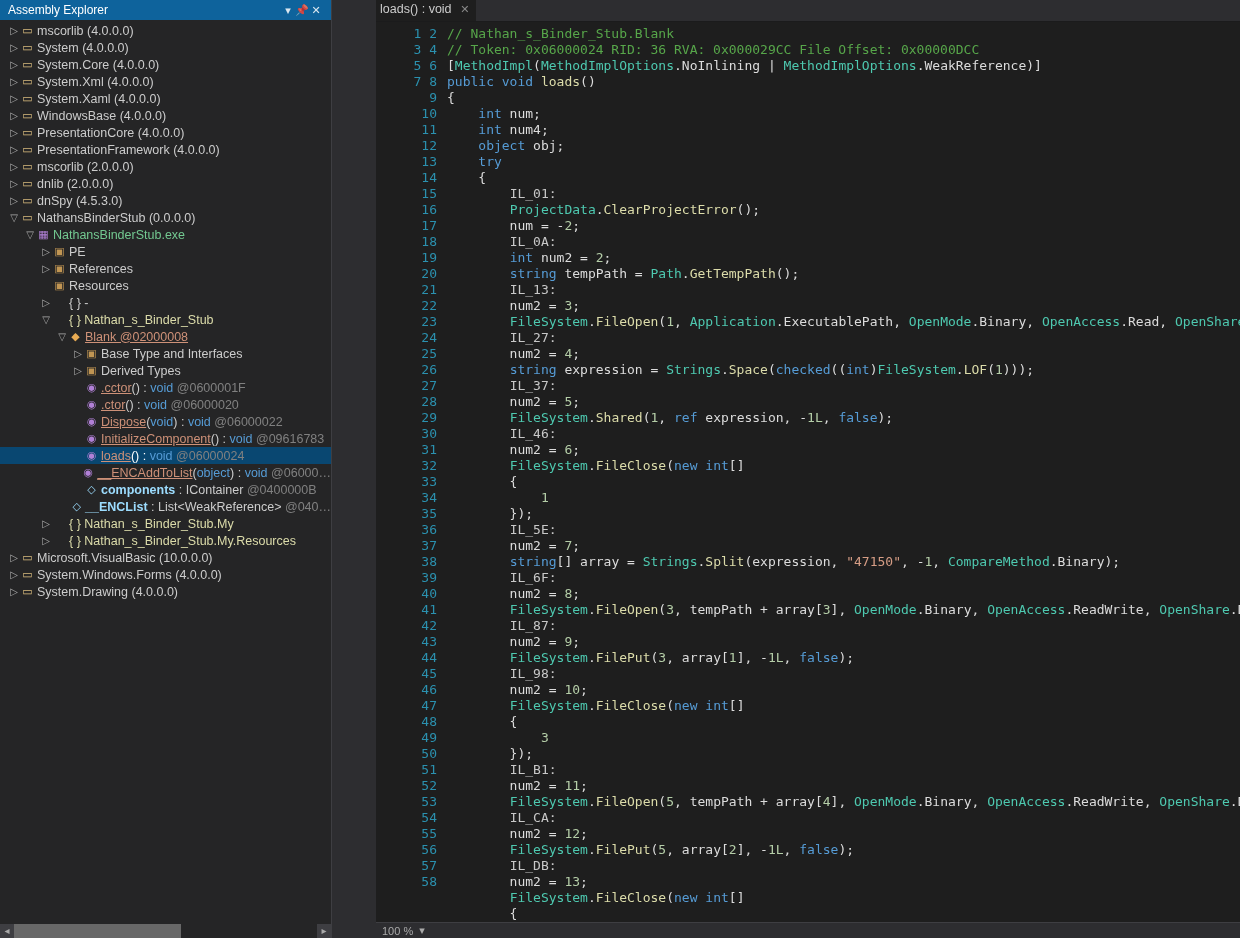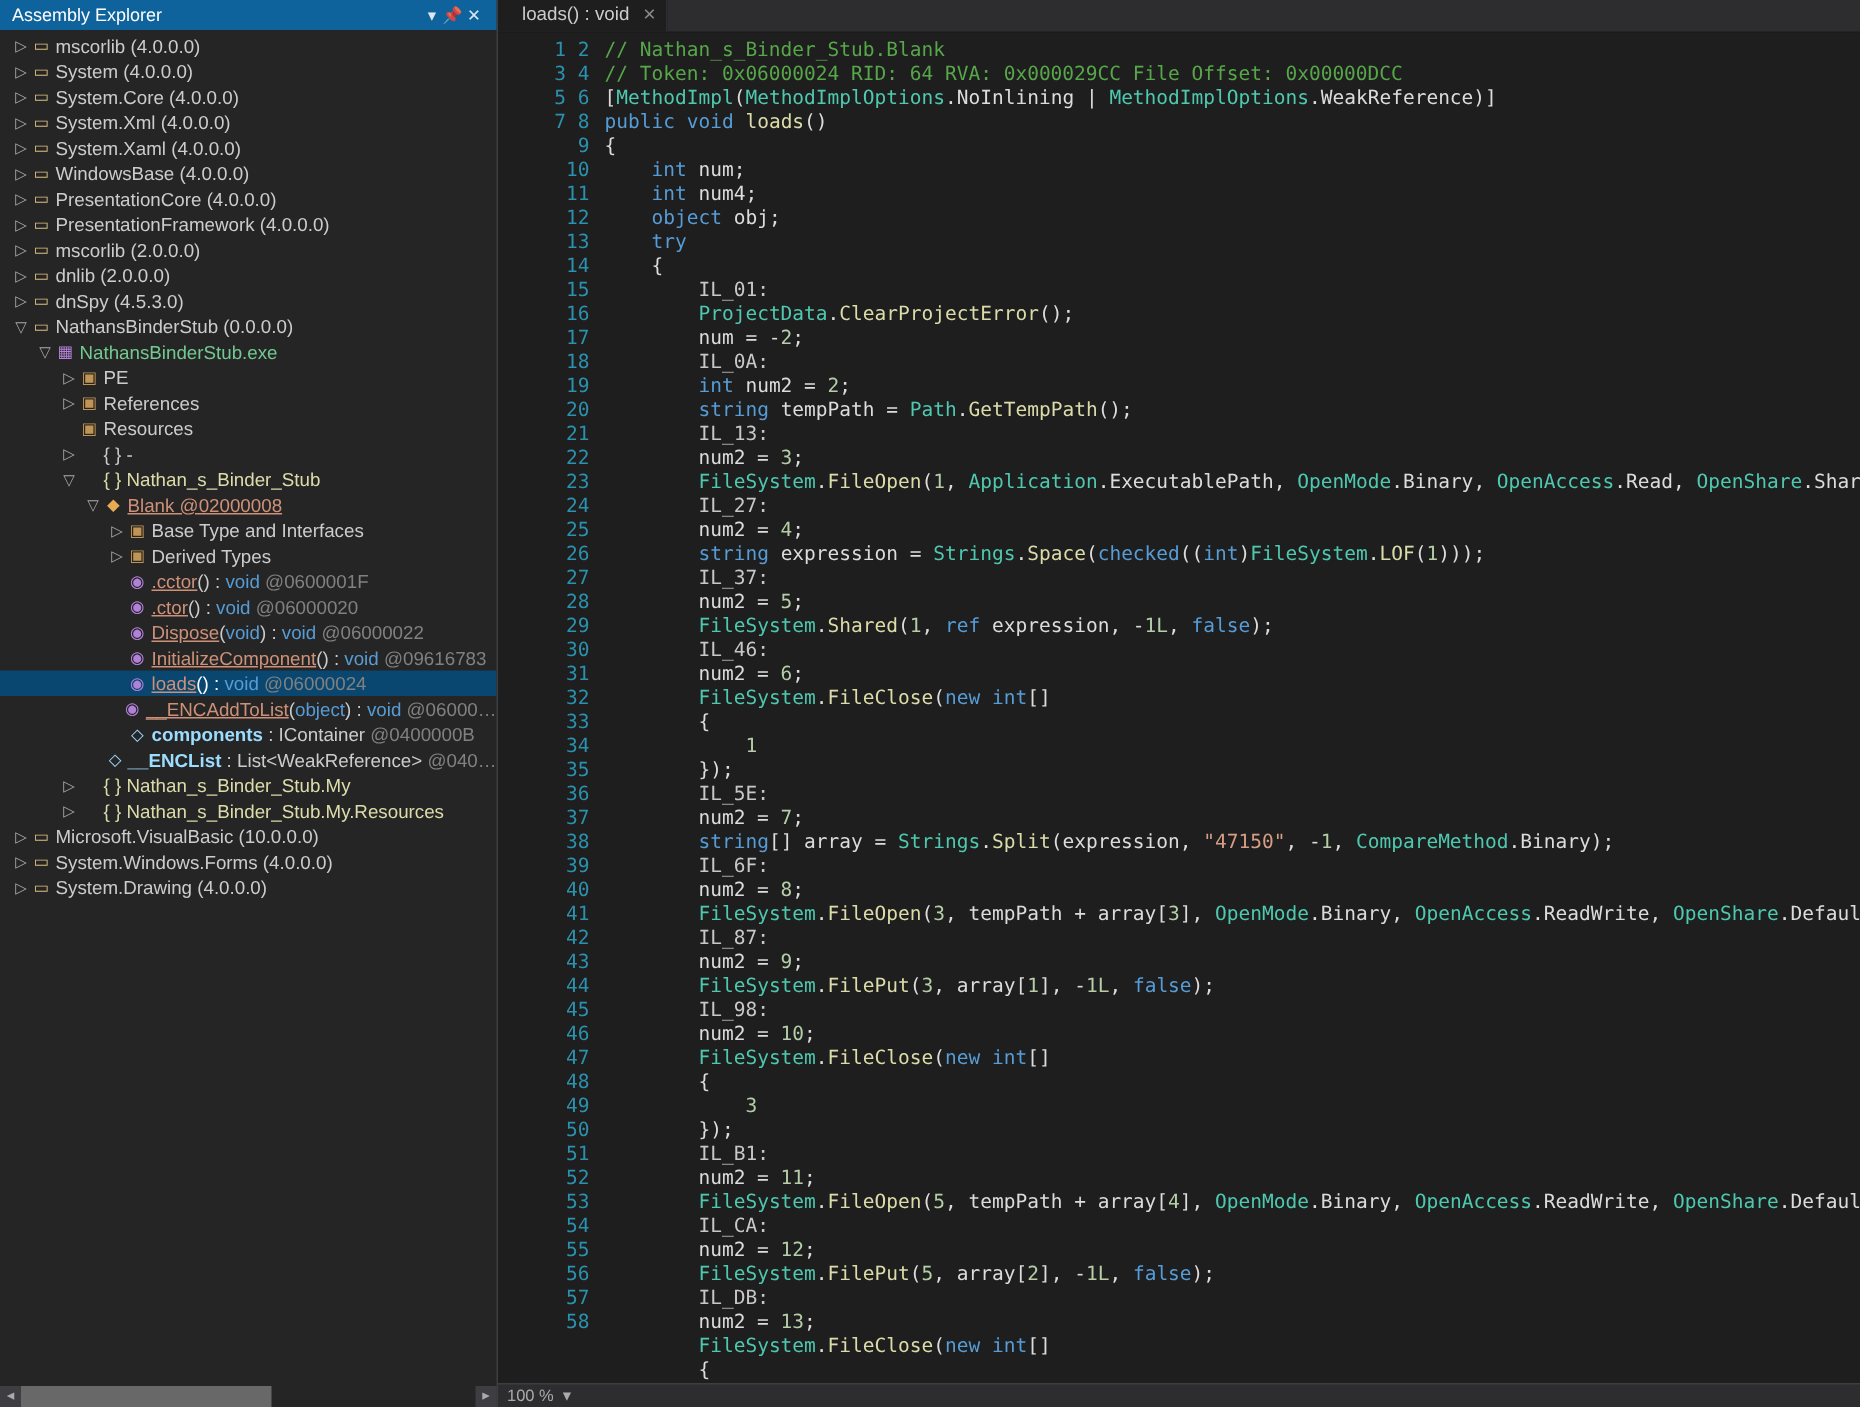--- a/index.html
+++ b/index.html
@@ -5,21 +5,21 @@
   * { margin: 0; padding: 0; box-sizing: border-box; }
   body {
     font-family: "Segoe UI", Tahoma, sans-serif;
     font-size: 13px;
     background: #2d2d30;
     color: #ccc;
     overflow: hidden;
     width: 1240px;
     height: 938px;
   }
-  .root { display: flex; height: 100%; }
+  .root { display: flex; height: 100%; gap: 44px; }
   
   .panel {
     width: 332px;
     background: #252526;
     display: flex;
     flex-direction: column;
     border-right: 1px solid #3e3e42;
   }
   .panel-title {
     background: #0e639c;
@@ -79,21 +79,21 @@
     flex-direction: column;
     background: #1e1e1e;
   }
   .tabbar {
     height: 22px;
     background: #2d2d30;
     display: flex;
     border-bottom: 1px solid #1b1b1c;
   }
   .tab {
-    padding: 2px 24px 2px 16px;
+    padding: 2px 24px 2px 4px;
     background: #1e1e1e;
     border-right: 1px solid #2d2d30;
     color: #ccc;
     position: relative;
     font-size: 12.5px;
     cursor: pointer;
   }
   .tab .x { position:absolute; right:6px; top:3px; font-size:11px; color:#888; }
   .split {
     flex:1;
@@ -436,21 +436,21 @@
 51
 52
 53
 54
 55
 56
 57
 58
 </div>
       <div class="code" id="code"><span class="c-comment">// Nathan_s_Binder_Stub.Blank</span>
-<span class="c-comment">// Token: 0x06000024 RID: 64 RVA: 0x000029CC File Offset: 0x00000DCC</span>
+<span class="c-comment">// Token: 0x06000024 RID: 36 RVA: 0x000029CC File Offset: 0x00000DCC</span>
 [<span class="c-type">MethodImpl</span>(<span class="c-type">MethodImplOptions</span>.<span class="c-default">NoInlining</span> | <span class="c-type">MethodImplOptions</span>.<span class="c-default">WeakReference</span>)]
 <span class="c-keyword">public</span> <span class="c-keyword">void</span> <span class="c-method">loads</span>()
 {
     <span class="c-keyword">int</span> num;
     <span class="c-keyword">int</span> num4;
     <span class="c-keyword">object</span> obj;
     <span class="c-keyword">try</span>
     {
         <span class="c-label">IL_01:</span>
         <span class="c-type">ProjectData</span>.<span class="c-method">ClearProjectError</span>();

